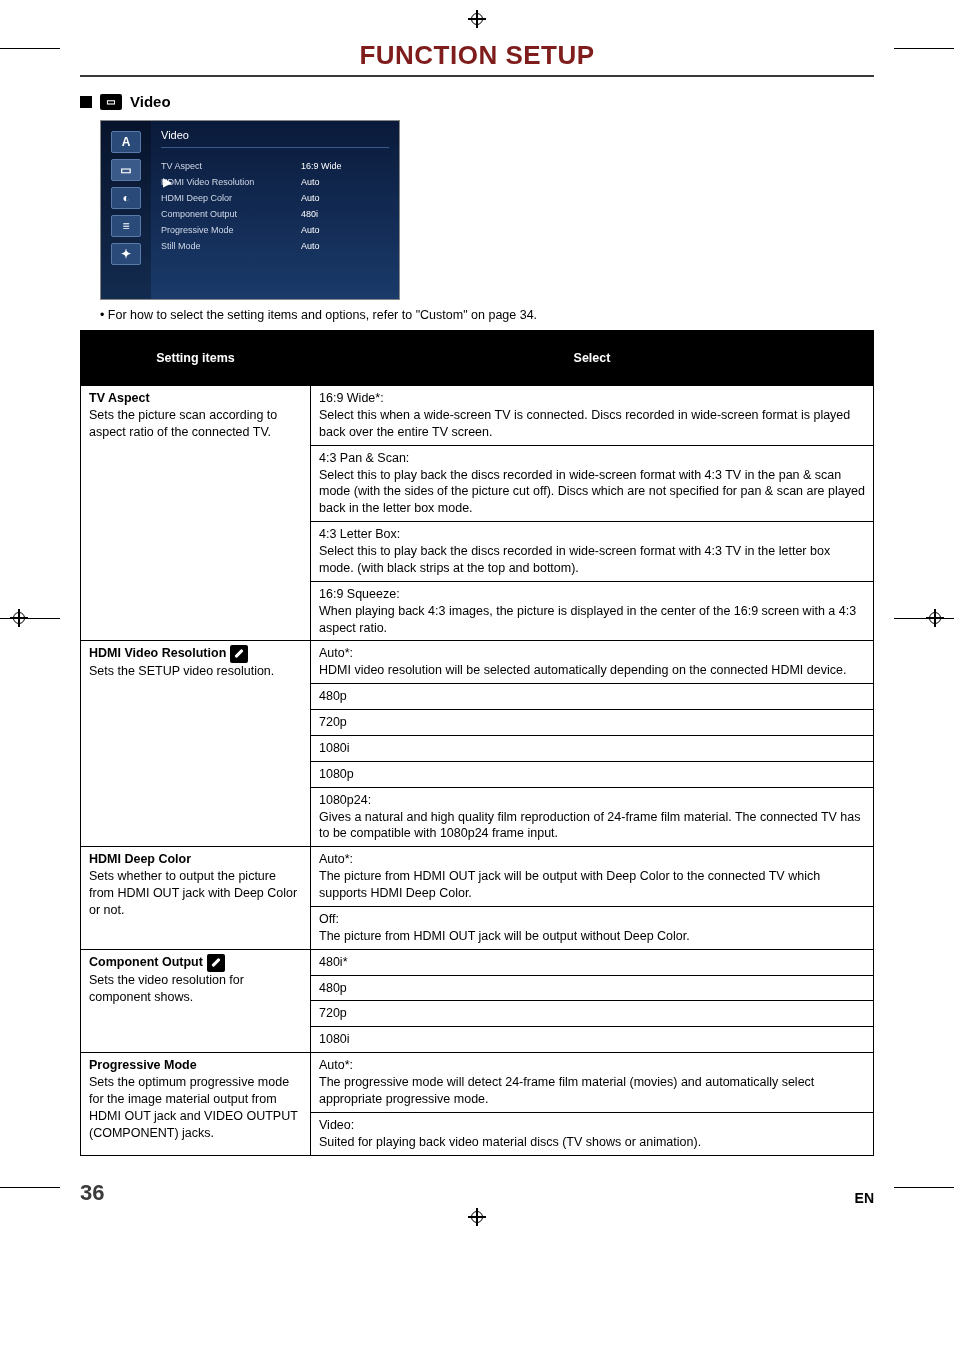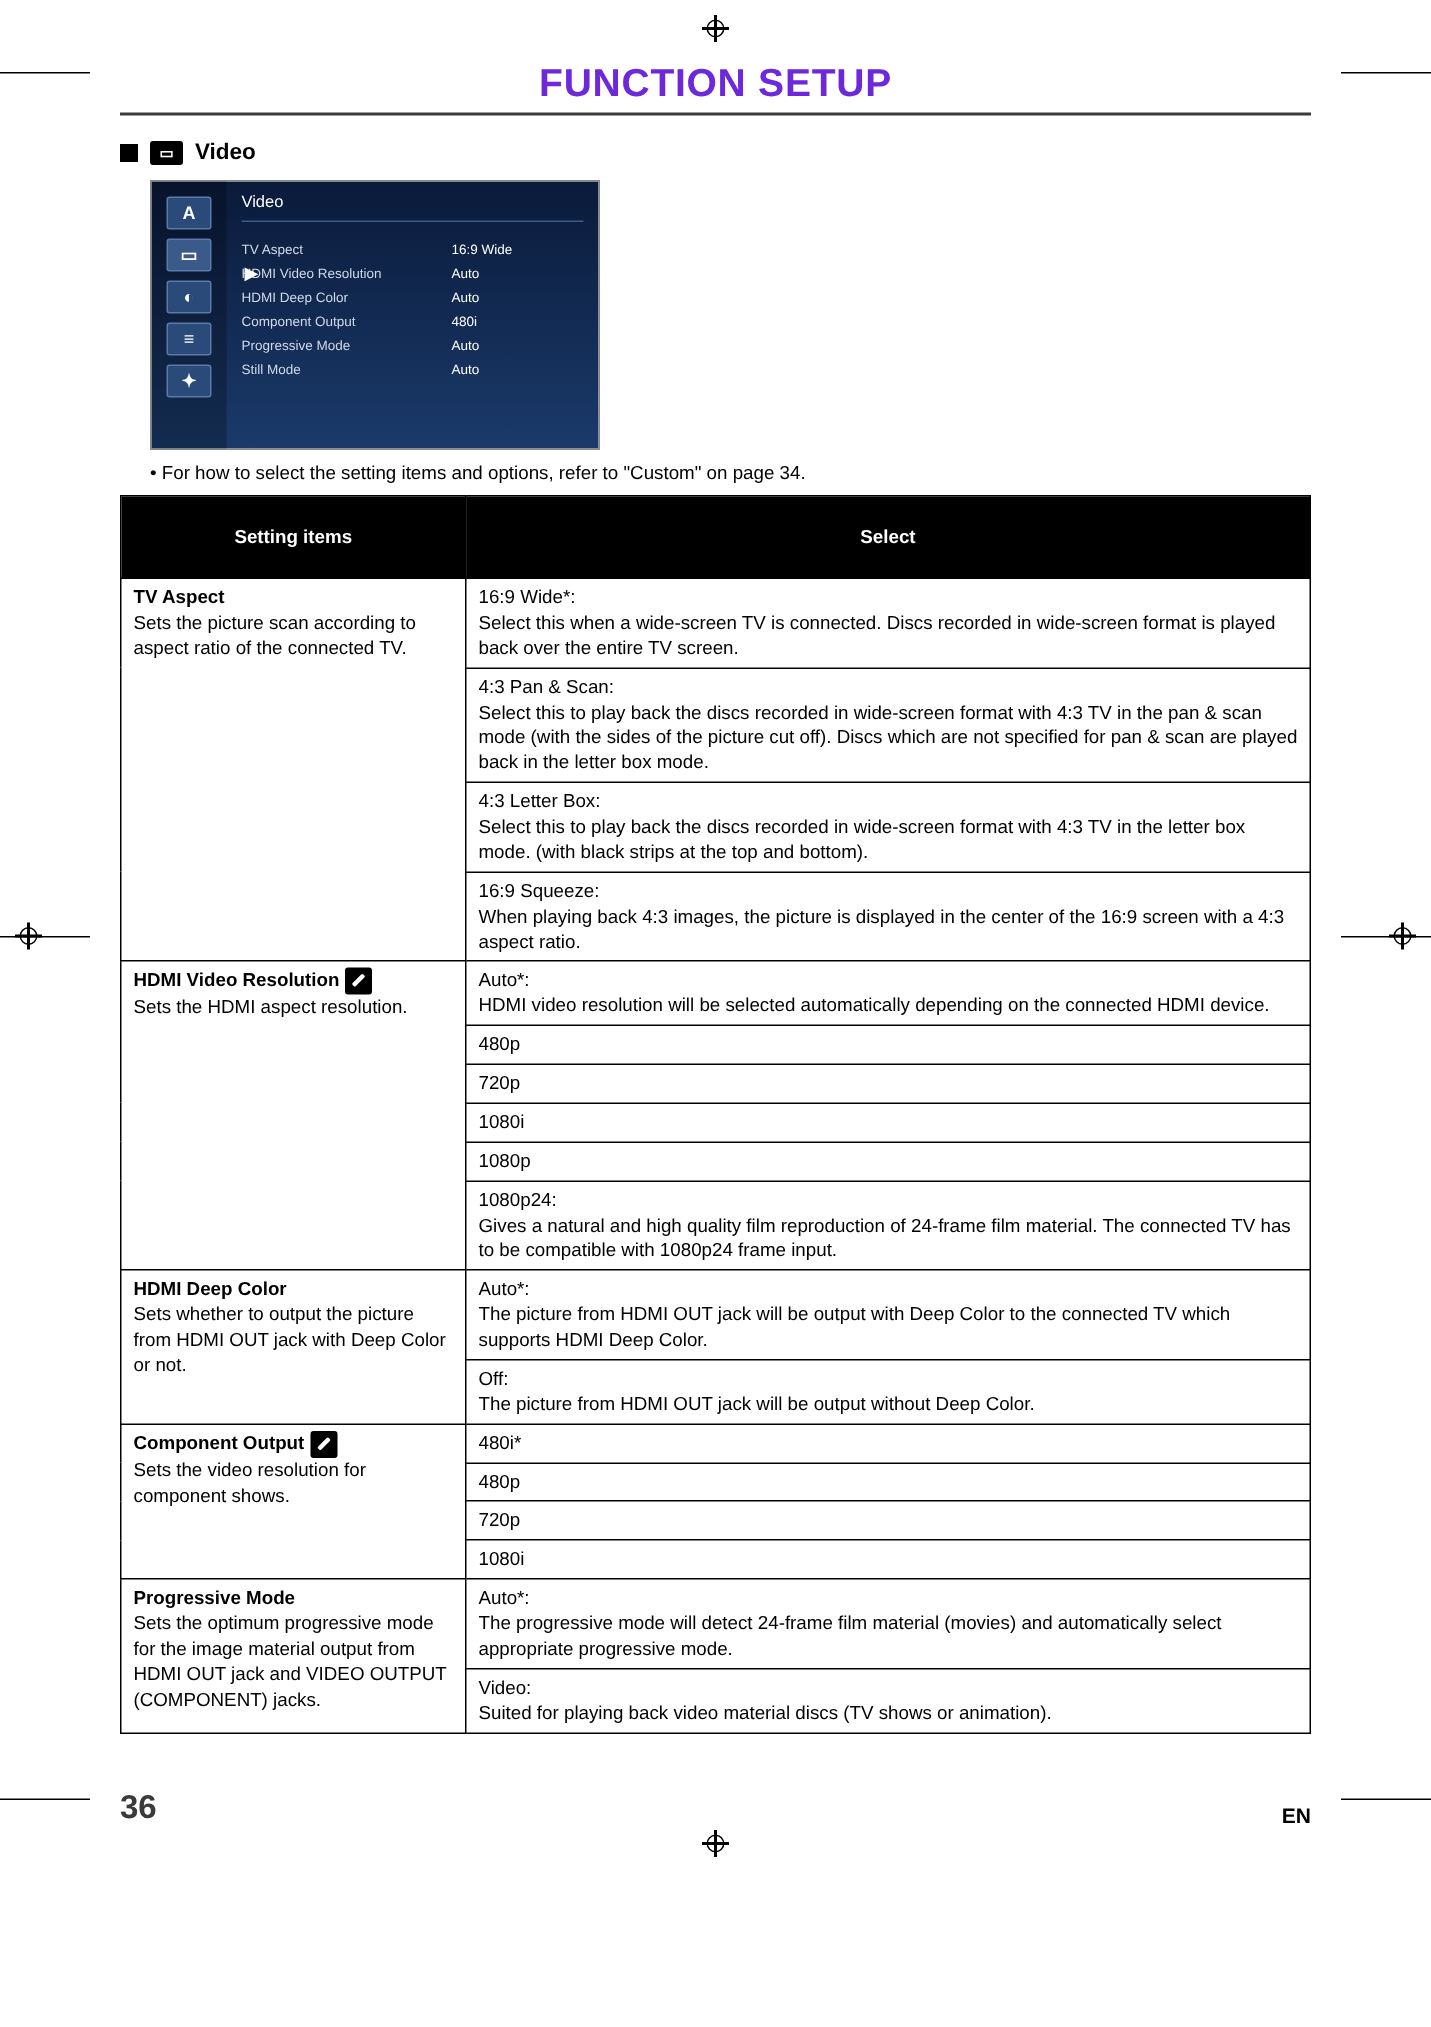--- a/index.html
+++ b/index.html
@@ -19,21 +19,21 @@
   .crosshair::before, .crosshair::after { content:""; position:absolute; background:#000; }
   .crosshair::before { left:8px; top:0; width:2px; height:18px; }
   .crosshair::after { top:8px; left:0; width:18px; height:2px; }
   .crosshair .ring { position:absolute; top:3px; left:3px; width:12px; height:12px; border:1px solid #000; border-radius:50%; }
   .ch-top { top:10px; left:50%; transform:translateX(-50%); }
   .ch-bottom { bottom:10px; left:50%; transform:translateX(-50%); }
   .ch-left { top:50%; left:10px; transform:translateY(-50%); }
   .ch-right { top:50%; right:10px; transform:translateY(-50%); }
 
   h1.page-title {
-    color: #6d28d9;
+    color: #7f1d1d;
     font-size: 26px;
     font-weight: 600;
     text-align: center;
     letter-spacing: 0.5px;
     margin-bottom: 4px;
   }
   .title-underline {
     height: 2px; background: #3a3a3a; margin-bottom: 16px;
   }
   .section-head {
@@ -90,21 +90,21 @@
   .tool-icon {
     display:inline-block; width:18px; height:18px; background:#000; border-radius:2px;
     vertical-align:middle; margin-left:4px; position:relative;
   }
   .tool-icon::after {
     content:""; position:absolute; width:10px; height:3px; background:#fff;
     top:7px; left:4px; transform:rotate(-45deg); border-radius:1px;
   }
   .footer {
     display:flex; justify-content:space-between; align-items:flex-end;
-    margin-top:36px;
+    margin-top:24px;
   }
   .page-num { font-size:22px; font-weight:bold; color:#3a3a3a; }
   .lang { font-size:14px; font-weight:bold; }
   .short-rule { width:60px; height:1px; background:#000; position:absolute; }
   .sr-tl { top:48px; left:0; }
   .sr-tr { top:48px; right:0; }
   .sr-bl { bottom:48px; left:0; }
   .sr-br { bottom:48px; right:0; }
   .sr-l { top:50%; left:0; }
   .sr-r { top:50%; right:0; }
@@ -199,21 +199,21 @@
       <tr>
         <td>4:3 Pan &amp; Scan:<br>Select this to play back the discs recorded in wide-screen format with 4:3 TV in the pan &amp; scan mode (with the sides of the picture cut off). Discs which are not specified for pan &amp; scan are played back in the letter box mode.</td>
       </tr>
       <tr>
         <td>4:3 Letter Box:<br>Select this to play back the discs recorded in wide-screen format with 4:3 TV in the letter box mode. (with black strips at the top and bottom).</td>
       </tr>
       <tr>
         <td>16:9 Squeeze:<br>When playing back 4:3 images, the picture is displayed in the center of the 16:9 screen with a 4:3 aspect ratio.</td>
       </tr>
       <tr>
-        <td rowspan="6"><span class="item-title">HDMI Video Resolution</span><span class="tool-icon"></span><br><span>Sets the HDMI aspect resolution.</span></td>
+        <td rowspan="6"><span class="item-title">HDMI Video Resolution</span><span class="tool-icon"></span><br><span>Sets the SETUP video resolution.</span></td>
         <td>Auto*:<br>HDMI video resolution will be selected automatically depending on the connected HDMI device.</td>
       </tr>
       <tr>
         <td>480p</td>
       </tr>
       <tr>
         <td>720p</td>
       </tr>
       <tr>
         <td>1080i</td>

